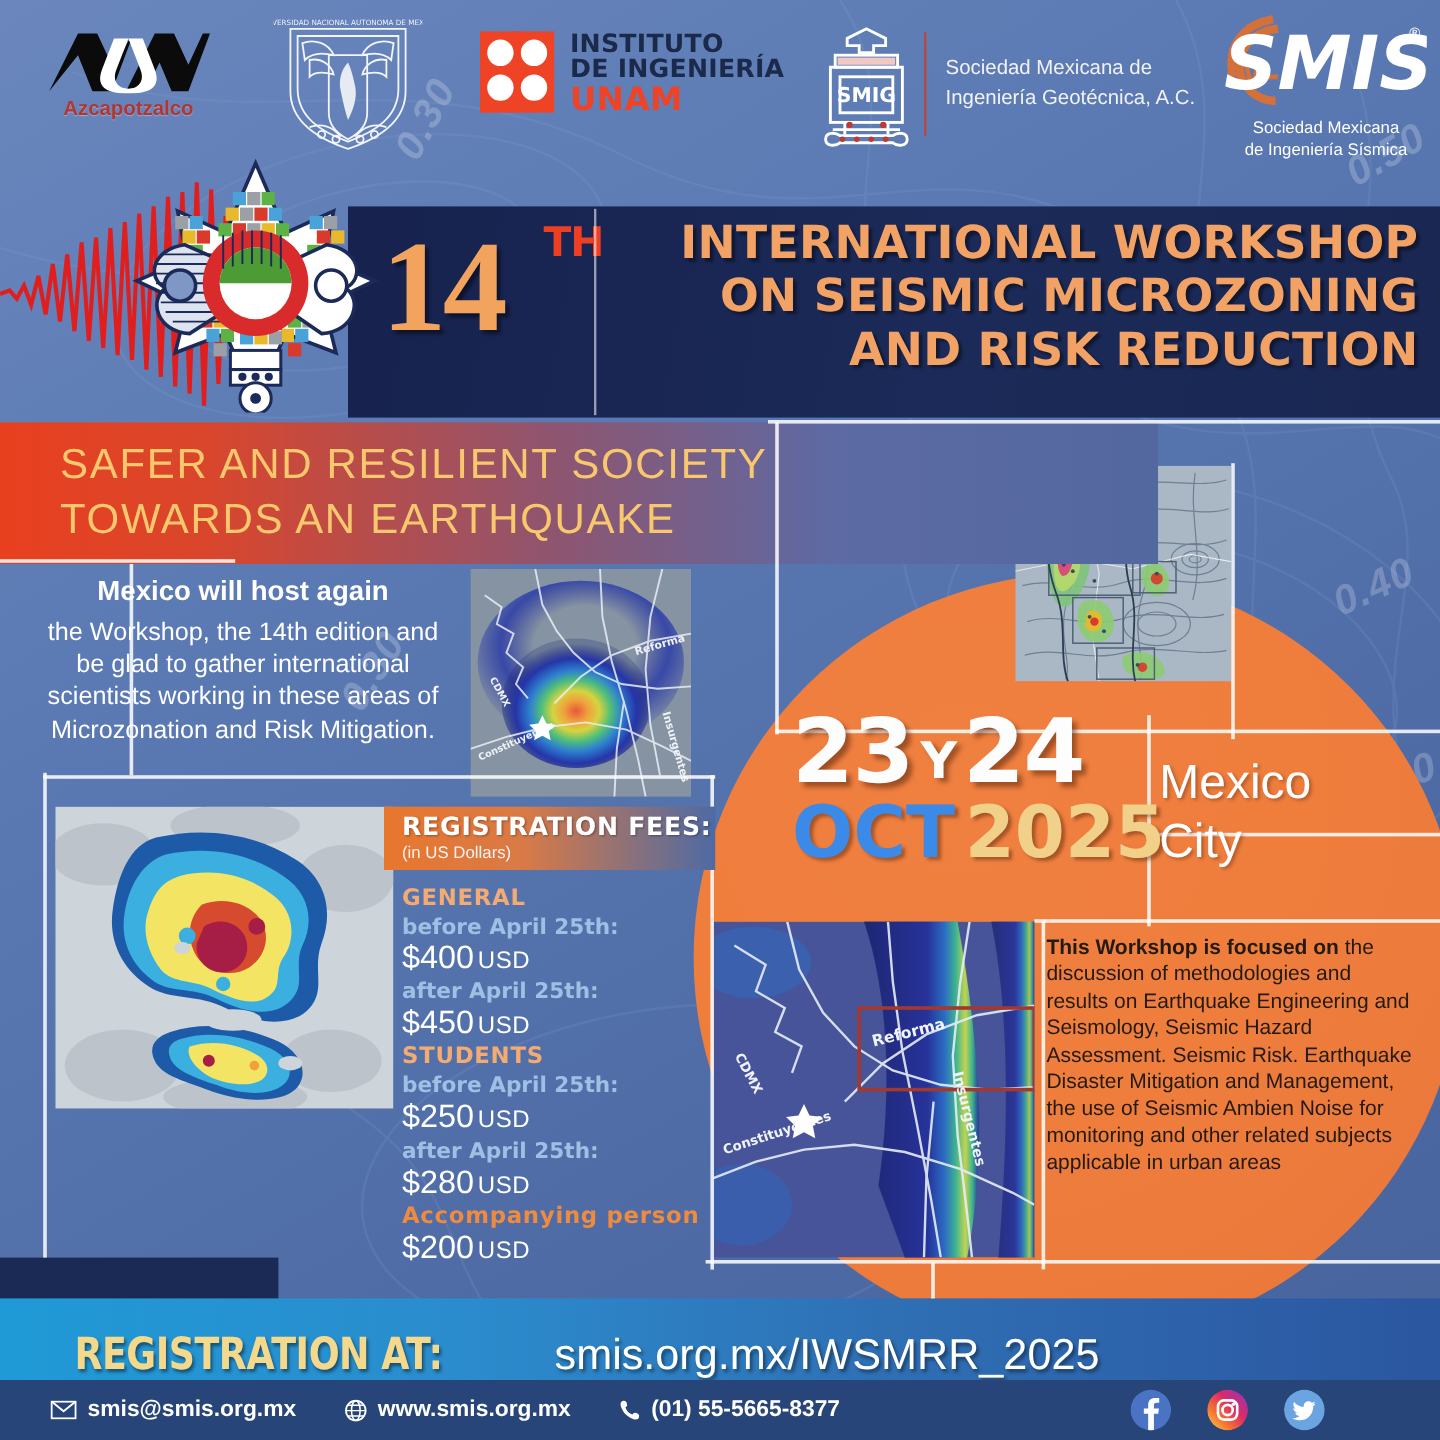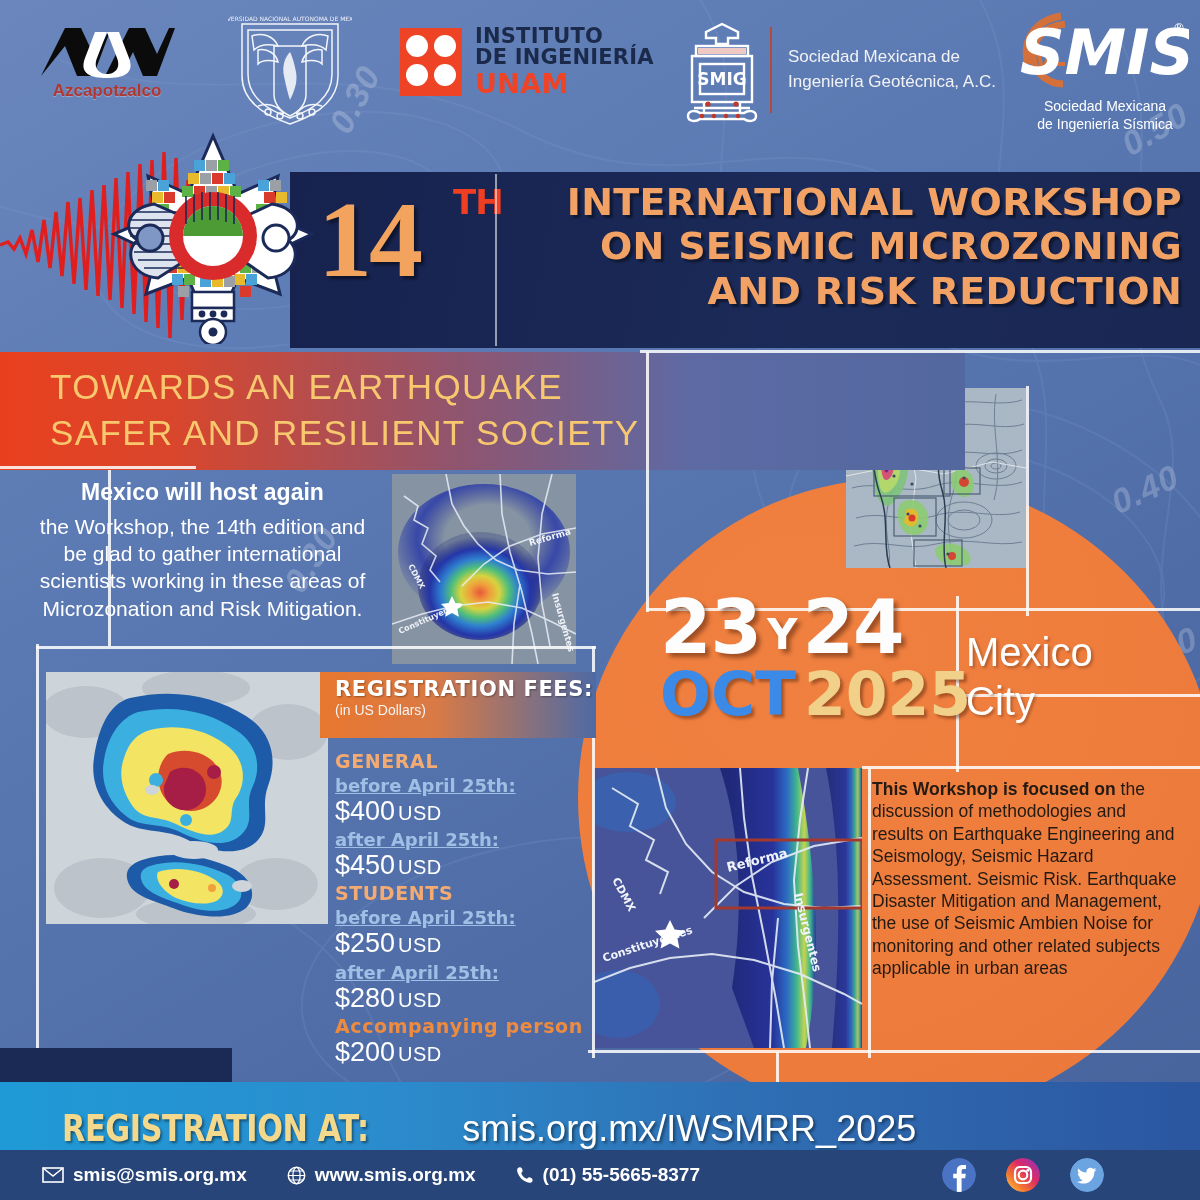--- a/index.html
+++ b/index.html
@@ -25,21 +25,21 @@
     position: absolute; left: 0; top: 0; width: 1200px; height: 140px;
     display: flex; align-items: center; z-index: 30;
   }
   .logo-uam { position: absolute; left: 22px; top: 24px; width: 170px; text-align: center; }
   .uam-mark { width: 140px; height: 54px; margin: 0 auto; display: block; }
   .uam-sub {
     font-size: 17px; color: #b0362f; font-weight: 600; margin-top: 3px;
     text-shadow: 0 1px 1px rgba(255,255,255,.35);
   }
   .logo-unam-shield { position: absolute; left: 228px; top: 10px; width: 124px; height: 120px; }
-  .logo-iingen { position: absolute; left: 400px; top: 26px; display: flex; align-items: center; gap: 13px; }
+  .logo-iingen { position: absolute; left: 400px; top: 26px; display: flex; align-items: flex-start; gap: 13px; }
   .iingen-sq { width: 62px; height: 68px; }
   .iingen-txt { line-height: 1.02; }
   .iingen-l1, .iingen-l2 {
     font-size: 21px; font-weight: 800; color: #1b2a4a; letter-spacing: .2px;
     font-family: "DejaVu Sans", sans-serif;
   }
   .iingen-l3 {
     font-size: 27px; font-weight: 800; color: #ef4326; letter-spacing: .4px;
     font-family: "DejaVu Sans", sans-serif; margin-top: 1px;
   }
@@ -106,35 +106,35 @@
   
   .map { position: absolute; z-index: 14; overflow: hidden; }
   .map-top-left  { left: 392px; top: 474px; width: 184px; height: 190px; }
   .map-bot-left  { left: 46px;  top: 672px; width: 282px; height: 252px; }
   .map-top-right { left: 846px; top: 388px; width: 180px; height: 180px; }
   .map-bot-right { left: 594px; top: 768px; width: 268px; height: 280px; }
   
   .fees { position: absolute; left: 320px; top: 672px; width: 276px; z-index: 22; }
   .fees-head-bar {
     background: linear-gradient(90deg, #e8772e 0%, #d97a46 42%, #4e6aa4 100%);
-    padding: 5px 0 20px 15px;
+    padding: 5px 0 7px 15px;
   }
   .fees-head-title {
     font-size: 21px; font-weight: 800; color: #ffffff; letter-spacing: .6px;
     font-family: "DejaVu Sans", sans-serif; text-shadow: 1px 1px 2px rgba(0,0,0,.35);
   }
   .fees-head-sub { font-size: 14px; color: #f3f3f3; margin-top: 1px; }
   .fees-body { padding: 10px 0 0 15px; }
   .fee-cat {
     font-size: 19px; font-weight: 800; color: #f3ab72; letter-spacing: .6px;
     font-family: "DejaVu Sans", sans-serif; margin-top: 2px;
   }
   .fee-when {
     font-size: 18px; font-weight: 700; color: #9fc0e4;
-    font-family: "DejaVu Sans", sans-serif; margin-top: 3px; text-decoration: underline;
+    font-family: "DejaVu Sans", sans-serif; margin-top: 3px;
   }
   .fee-amt {
     font-size: 27px; font-weight: 400; color: #ffffff; line-height: 1.12;
     font-family: "Liberation Sans", sans-serif;
   }
   .fee-amt .cur { font-size: 20px; font-weight: 500; letter-spacing: .5px; margin-left: 3px; }
   
   .dateblock { position: absolute; left: 660px; top: 592px; z-index: 24; }
   .date-days {
     font-size: 74px; font-weight: 900; color: #fdfdfd; letter-spacing: -1px;
@@ -406,22 +406,22 @@
     <div class="title-divider"></div>
     <div class="title-lines">
       <div>INTERNATIONAL WORKSHOP</div>
       <div>ON SEISMIC MICROZONING</div>
       <div>AND RISK REDUCTION</div>
     </div>
   </div>
 
   <div class="subtitle-band">
     <div class="subtitle-text">
+      <div>SAFER AND RESILIENT SOCIETY</div>
       <div>TOWARDS AN EARTHQUAKE</div>
-      <div>SAFER AND RESILIENT SOCIETY</div>
     </div>
   </div>
 
   <div class="gl" style="left:0px;  top:466px; width:196px; height:3px;"></div>
   <div class="gl" style="left:640px; top:350px; width:560px; height:3px;"></div>
   <div class="gl" style="left:646px; top:352px; width:3px;   height:260px;"></div>
   <div class="gl" style="left:1026px;top:386px; width:3px;   height:230px;"></div>
   <div class="gl" style="left:646px; top:608px; width:556px; height:3px;"></div>
   <div class="gl" style="left:956px; top:596px; width:3px;   height:176px;"></div>
   <div class="gl" style="left:958px; top:694px; width:244px; height:3px;"></div>

